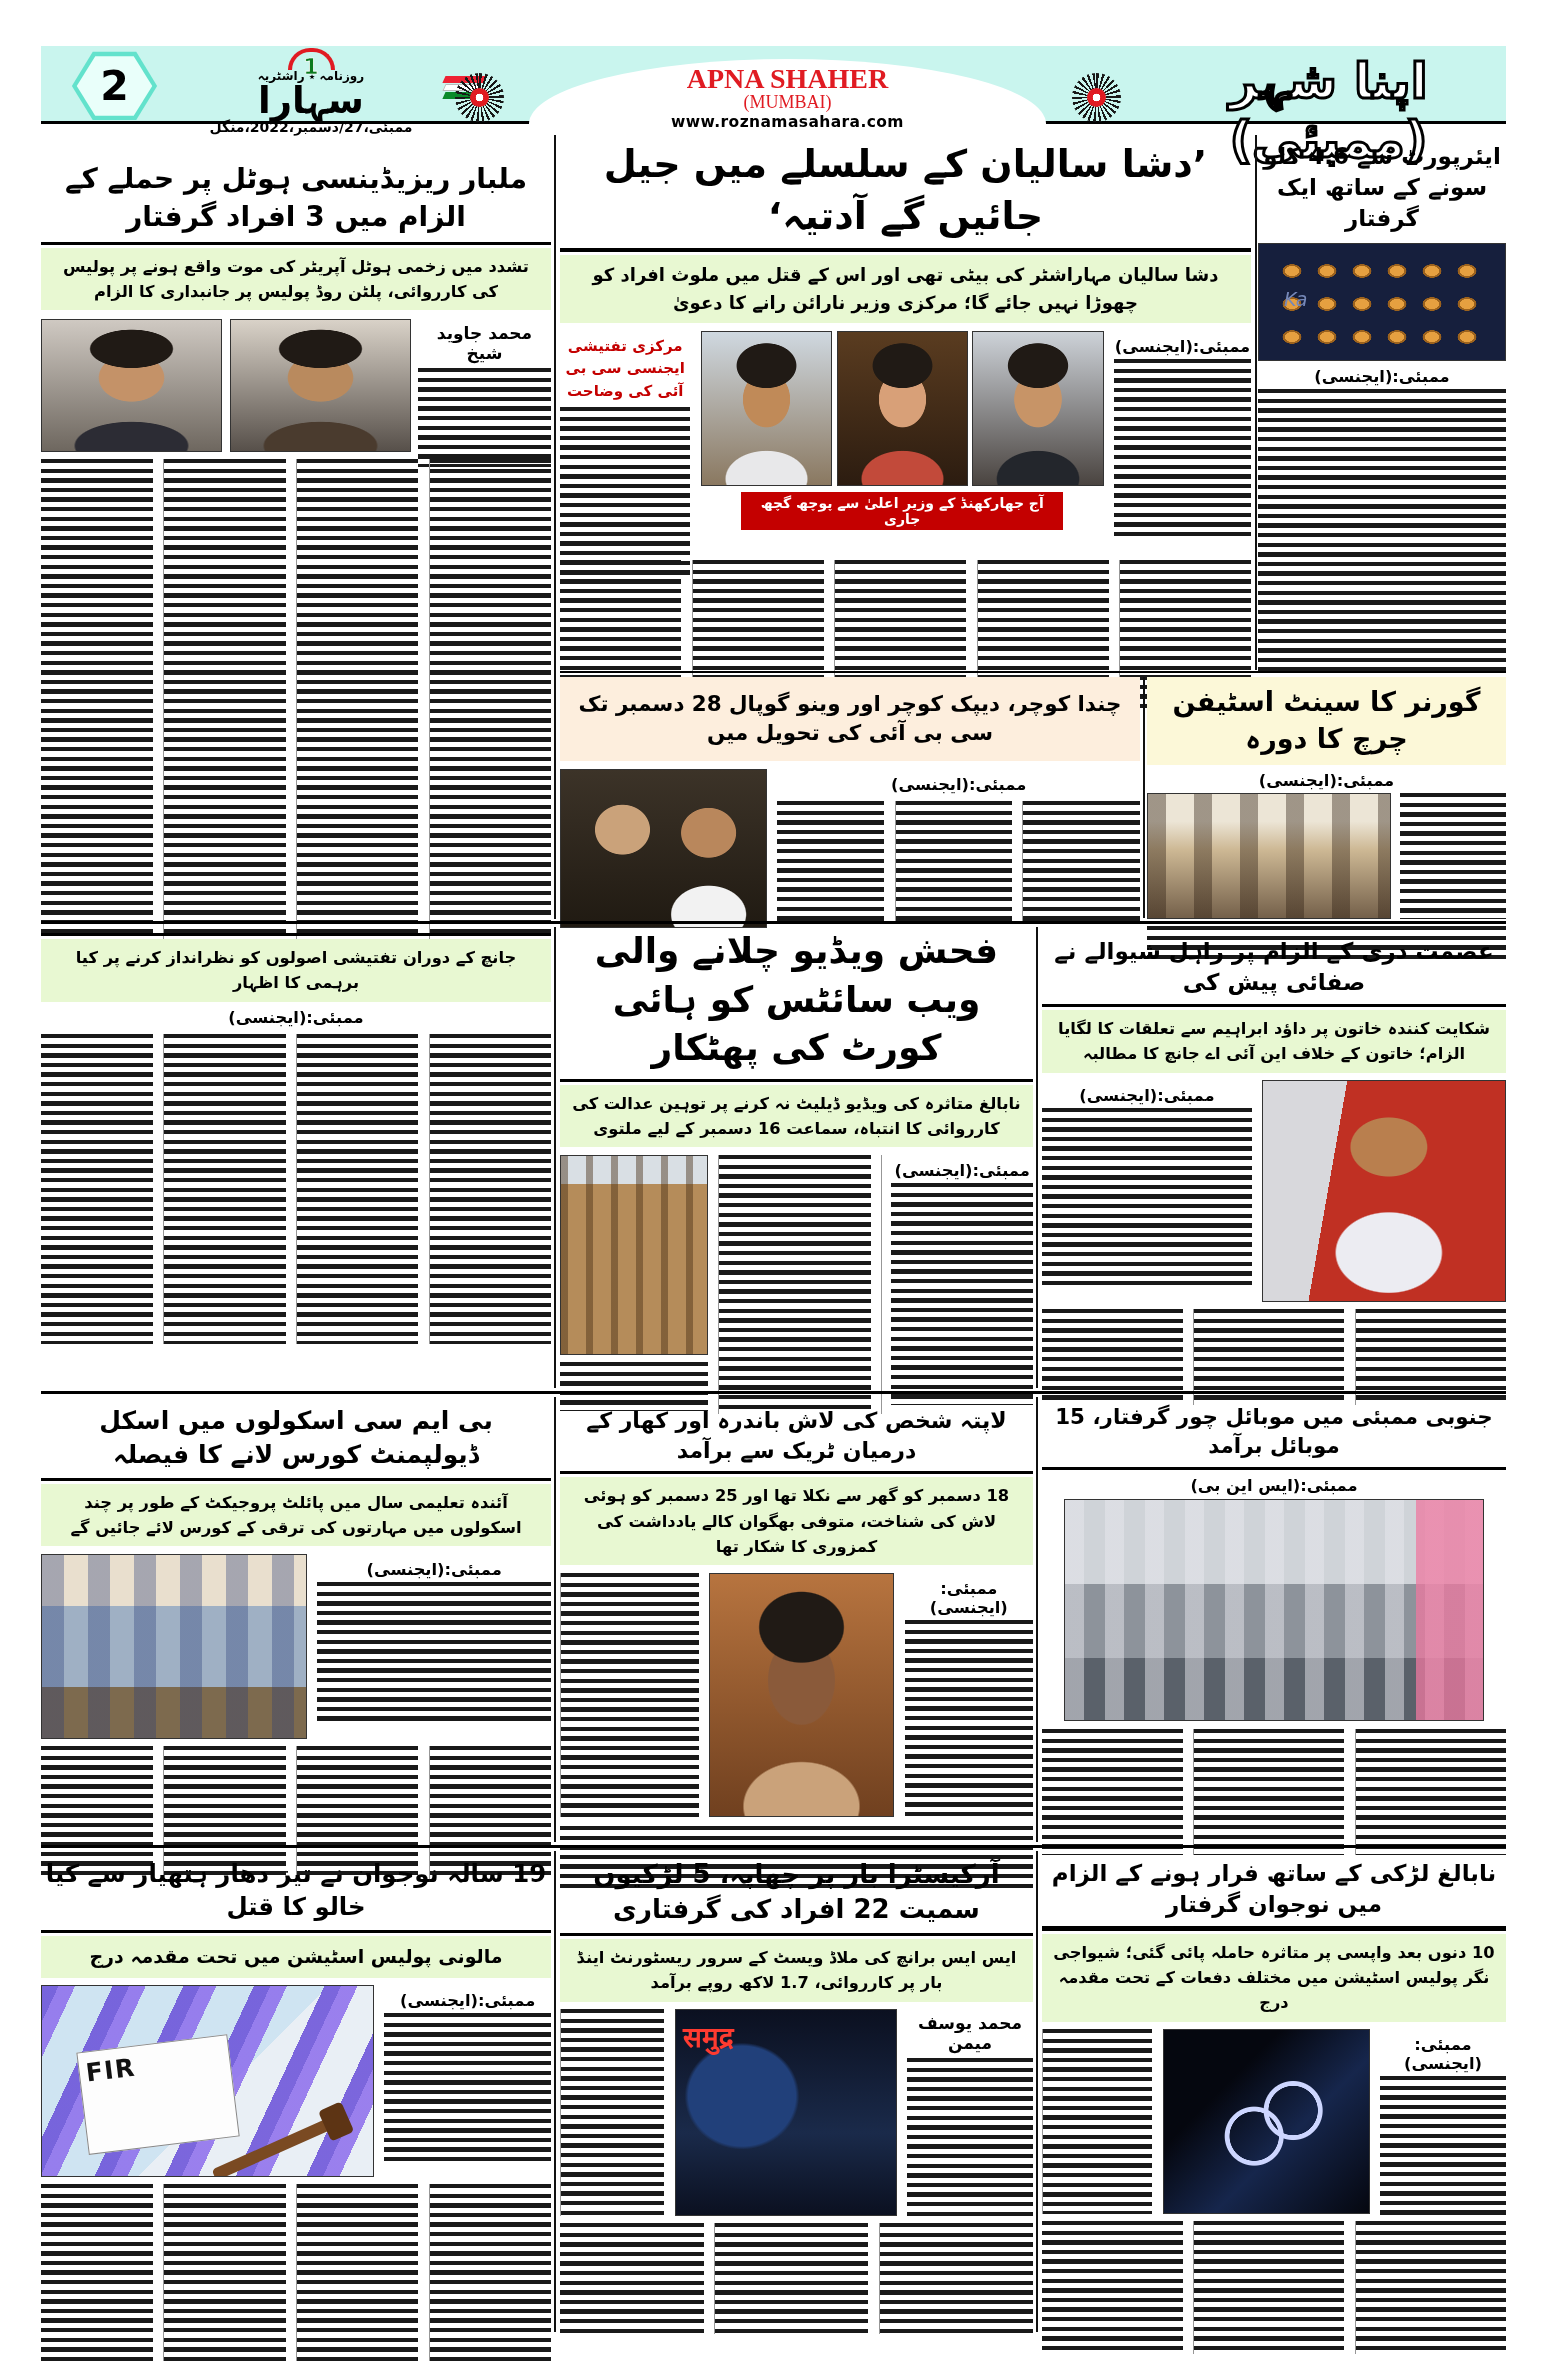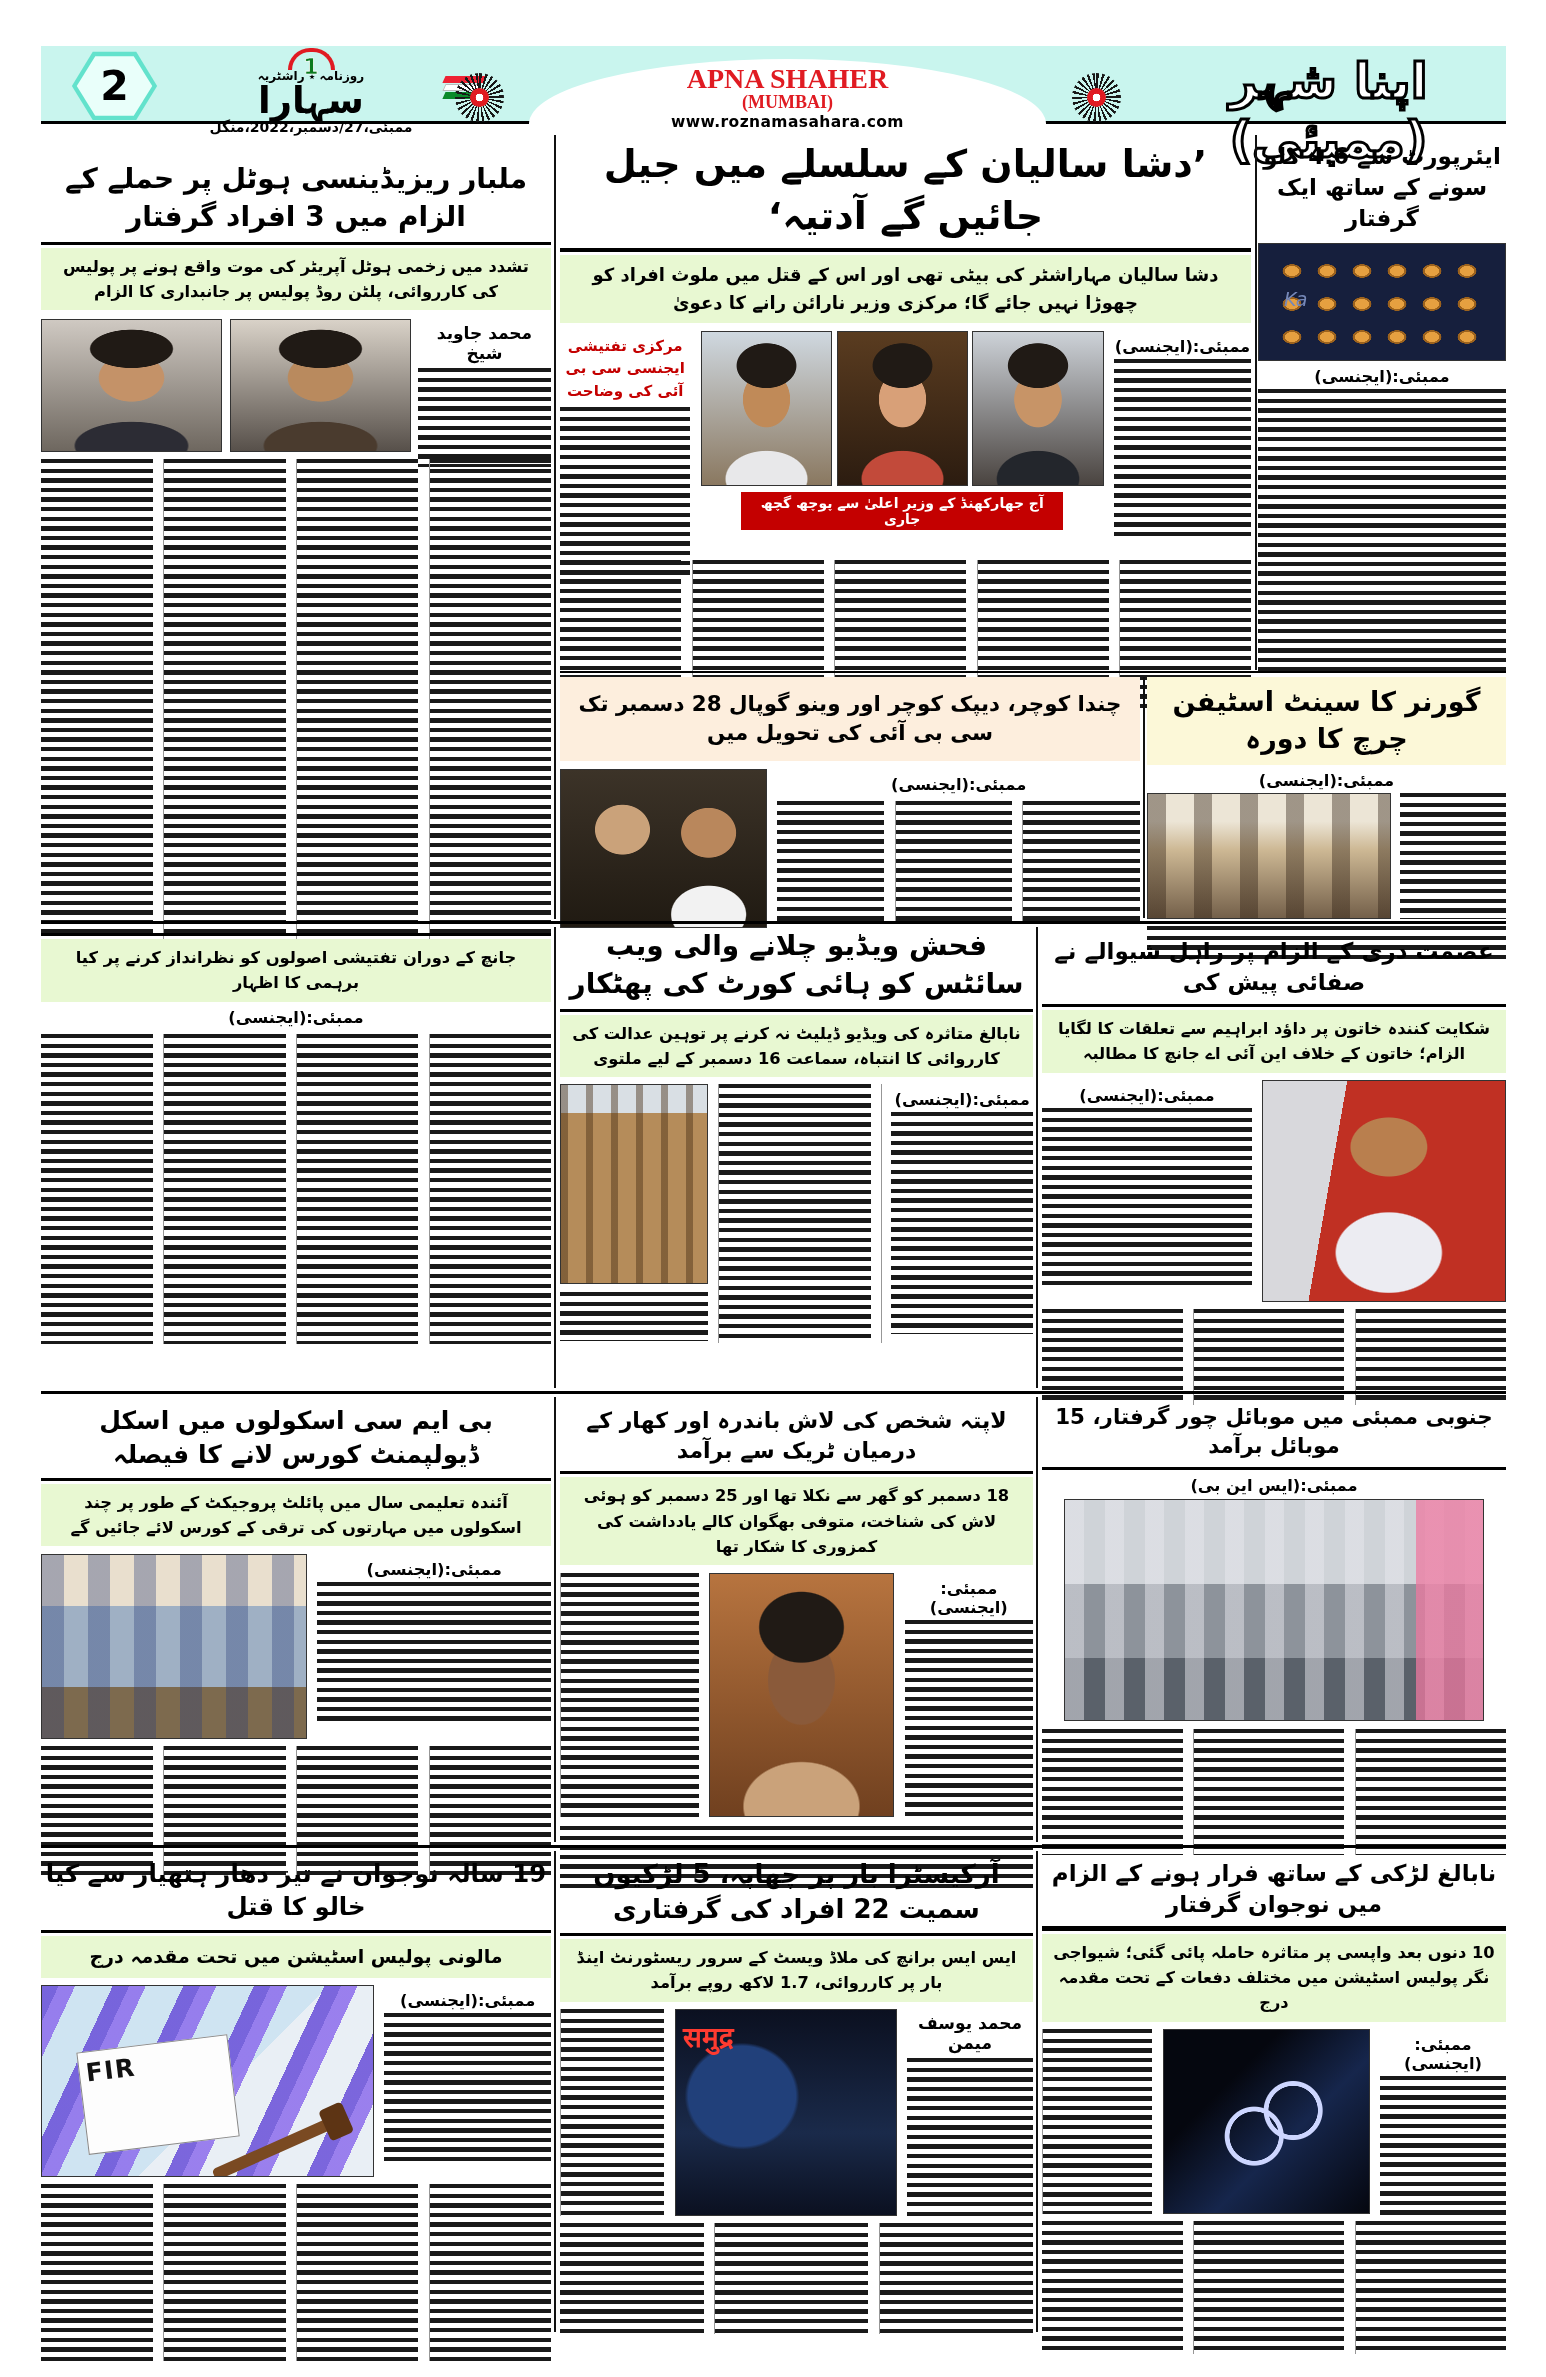--- a/index.html
+++ b/index.html
@@ -33,21 +33,21 @@
   .flag i:nth-child(2){background:#fff;border:0.7px solid #bbb;width:35px}
   .flag i:nth-child(3){background:#0a8a2a;width:30px}
   .fw{position:absolute;top:27px;width:49px;height:49px;border-radius:50%;
       background:repeating-conic-gradient(#181818 0 6deg,transparent 6deg 14deg)}
   .fw::after{content:"";position:absolute;inset:15px;border-radius:50%;
       background:radial-gradient(circle,#fff 0 28%,#e01b22 30% 70%,#181818 72%)}
   .fw.left{left:414px}.fw.right{left:1031px}
   .arch{position:absolute;left:488px;top:13.3px;width:517px;height:65px;background:#fff;
       border-radius:259px 259px 0 0/65px 65px 0 0;text-align:center;padding-top:6px}
   .arch .t1{font-family:"Liberation Serif",serif;color:var(--accent_red);font-weight:bold;font-size:28px;line-height:1}
-  .arch .t2{font-family:"Liberation Serif",serif;color:var(--accent_red);font-weight:bold;font-size:18px;line-height:1.1}
+  .arch .t2{font-family:"Liberation Serif",serif;color:var(--accent_red);font-weight:normal;font-size:18px;line-height:1.1}
   .arch .web{font-size:15.5px;font-weight:bold;color:#000;letter-spacing:0.4px}
   .mast-ur{position:absolute;right:15px;top:7.4px;width:325px;text-align:center;direction:rtl;
       font-size:49px;font-weight:bold;color:#fff;-webkit-text-stroke:3px #000;line-height:1.2}
 
   
   .art{position:absolute}
   .hl{direction:rtl;text-align:center;font-weight:bold;color:#000;line-height:1.35}
   .hr4{height:3px;background:#000;margin:6px 0 0}
   .gsub{background:var(--subhead_bg);direction:rtl;text-align:center;font-weight:bold;
         font-size:16.3px;line-height:1.55;padding:6px 7.4px;margin-top:3px}
@@ -242,21 +242,21 @@
     <div class="dl">ممبئی:(ایجنسی)</div>
     <div class="cols" style="height:310px">
       <div class="c sim"></div>
       <div class="c sim"></div>
       <div class="c sim"></div>
       <div class="c sim"></div>
     </div>
   </div>
 
   <div class="art" style="left:560px;top:927px;width:473px;height:461px">
-    <div class="hl" style="font-size:28px">فحش ویڈیو چلانے والی ویب سائٹس کو ہائی کورٹ کی پھٹکار</div>
+    <div class="hl" style="font-size:36px">فحش ویڈیو چلانے والی ویب سائٹس کو ہائی کورٹ کی پھٹکار</div>
     <div class="hr4"></div>
     <div class="gsub">نابالغ متاثرہ کی ویڈیو ڈیلیٹ نہ کرنے پر توہین عدالت کی کارروائی کا انتباہ، سماعت 16 دسمبر کے لیے ملتوی</div>
     <div style="display:flex;gap:10.3px;margin-top:7.4px;height:259px">
       <div style="width:148px">
         <div class="ph ph-hc" style="height:200px"></div>
         <div class="sim" style="height:49px;margin-top:7.4px"></div>
       </div>
       <div class="c sim" style="flex:1;border-left:0.7px solid #979797;padding-left:9.6px"></div>
       <div style="flex:1;border-left:0.7px solid #979797;padding-left:9.6px">
         <div class="dl">ممبئی:(ایجنسی)</div>

